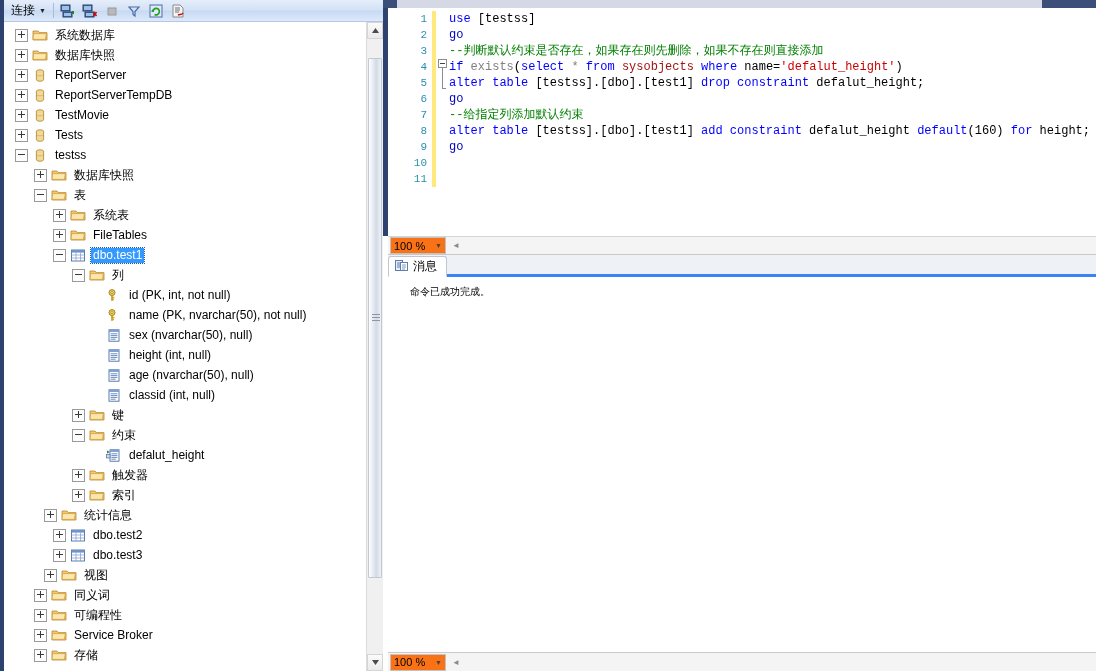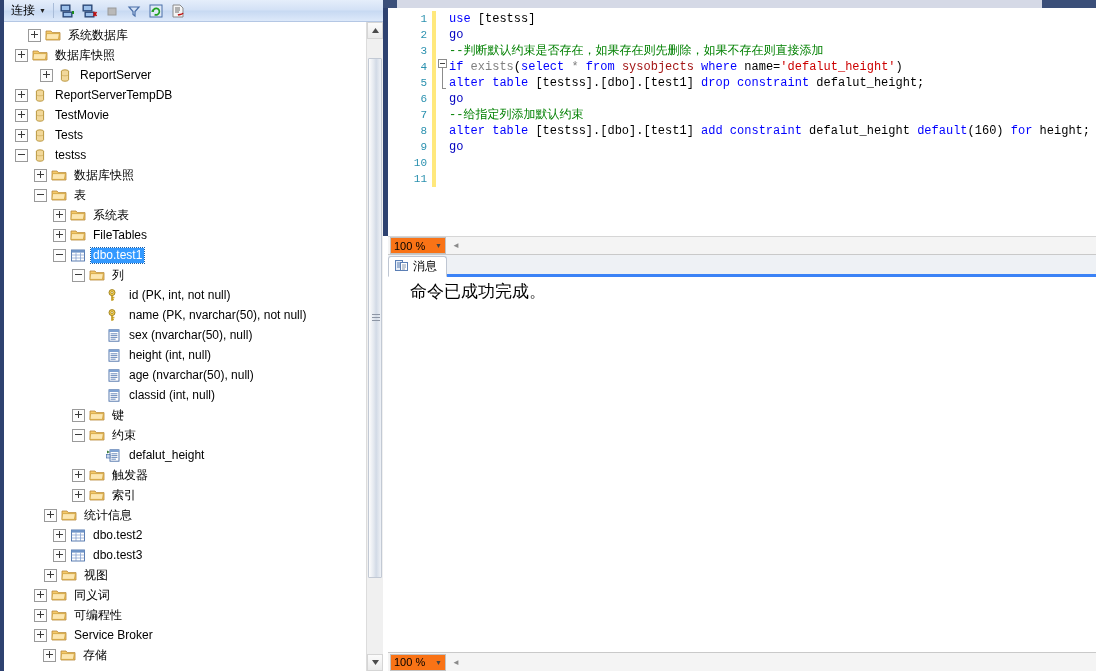--- a/index.html
+++ b/index.html
@@ -358,21 +358,21 @@
     box-sizing: border-box;
     font-size: 12px;
   }
   .result-tab .ticon { margin-right: 5px; }
   .results-body {
     position: absolute;
     left: 0; top: 22px;
     width: 708px; height: 374px;
     background: #ffffff;
     font-family: "Liberation Sans", sans-serif;
-    font-size: 17px;
+    font-size: 10px;
   }
   .results-msg {
     padding: 6px 0 0 22px;
     line-height: 17px;
   }
 
   
   .zoombar-bottom {
     position: absolute;
     left: 5px; top: 652px;
@@ -445,37 +445,37 @@
         <svg width="16" height="16" viewBox="0 0 16 16">
           <path d="M3 2h7l3 3v9H3z" fill="#f4f4f4" stroke="#8a8a8a"></path>
           <path d="M5 5h5M5 7h5M5 9h4" stroke="#6f6f6f"></path>
           <path d="M8 12c2-1 4 0 5-2" fill="none" stroke="#c01010" stroke-width="1.5"></path>
         </svg>
       </div>
     </div>
 
     <div class="oe-tree-wrap">
       <div class="oe-tree" id="tree">
-          <div class="node" style="padding-left: 24px;">
+          <div class="node" style="padding-left: 11px;">
             <span class="expander plus"></span>
             <svg class="nicon" width="16" height="15" viewBox="0 0 16 15">
               <path d="M1 3h5l1.3 1.6H15V12H1z" fill="#f5c96a" stroke="#b8893a" stroke-width="0.8"></path>
               <path d="M1.6 5.6h12.8L13.4 11.4H1z" fill="#fde7b0" stroke="#c8992f" stroke-width="0.7"></path>
             </svg>
             <span class="nlabel">系统数据库</span>
           </div>
           <div class="node" style="padding-left: 11px;">
             <span class="expander plus"></span>
             <svg class="nicon" width="16" height="15" viewBox="0 0 16 15">
               <path d="M1 3h5l1.3 1.6H15V12H1z" fill="#f5c96a" stroke="#b8893a" stroke-width="0.8"></path>
               <path d="M1.6 5.6h12.8L13.4 11.4H1z" fill="#fde7b0" stroke="#c8992f" stroke-width="0.7"></path>
             </svg>
             <span class="nlabel">数据库快照</span>
           </div>
-          <div class="node" style="padding-left: 11px; margin-left: 25px;">
+          <div class="node" style="padding-left: 11px;">
             <span class="expander plus"></span>
             <svg class="nicon" width="16" height="15" viewBox="0 0 16 15">
               <ellipse cx="8" cy="3.3" rx="3.6" ry="1.5" fill="#f2d89a" stroke="#a9831f" stroke-width="0.8"></ellipse>
               <path d="M4.4 3.3v8.4c0 .8 1.6 1.5 3.6 1.5s3.6-.7 3.6-1.5V3.3" fill="#f2d89a" stroke="#a9831f" stroke-width="0.8"></path>
               <path d="M4.4 6.4c0 .8 1.6 1.4 3.6 1.4s3.6-.6 3.6-1.4" fill="none" stroke="#c2a04a" stroke-width="0.6"></path>
             </svg>
             <span class="nlabel">ReportServer</span>
           </div>
           <div class="node" style="padding-left: 11px;">
             <span class="expander plus"></span>
@@ -712,21 +712,21 @@
             <span class="nlabel">可编程性</span>
           </div>
           <div class="node" style="padding-left: 30px;">
             <span class="expander plus"></span>
             <svg class="nicon" width="16" height="15" viewBox="0 0 16 15">
               <path d="M1 3h5l1.3 1.6H15V12H1z" fill="#f5c96a" stroke="#b8893a" stroke-width="0.8"></path>
               <path d="M1.6 5.6h12.8L13.4 11.4H1z" fill="#fde7b0" stroke="#c8992f" stroke-width="0.7"></path>
             </svg>
             <span class="nlabel">Service Broker</span>
           </div>
-          <div class="node" style="padding-left: 39px;">
+          <div class="node" style="padding-left: 30px;">
             <span class="expander plus"></span>
             <svg class="nicon" width="16" height="15" viewBox="0 0 16 15">
               <path d="M1 3h5l1.3 1.6H15V12H1z" fill="#f5c96a" stroke="#b8893a" stroke-width="0.8"></path>
               <path d="M1.6 5.6h12.8L13.4 11.4H1z" fill="#fde7b0" stroke="#c8992f" stroke-width="0.7"></path>
             </svg>
             <span class="nlabel">存储</span>
           </div>
         </div>
     </div>
 

